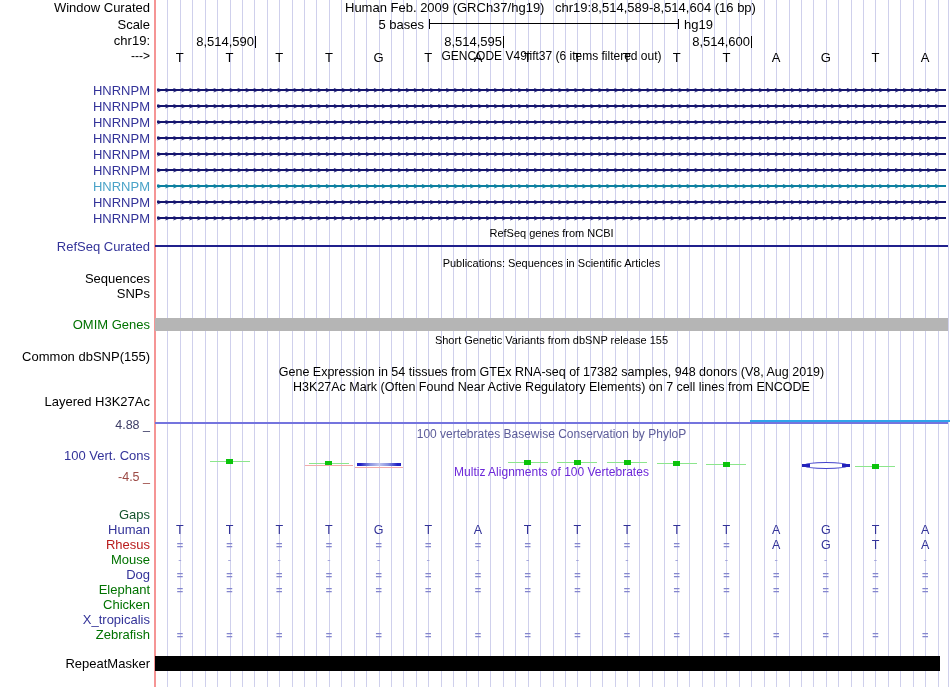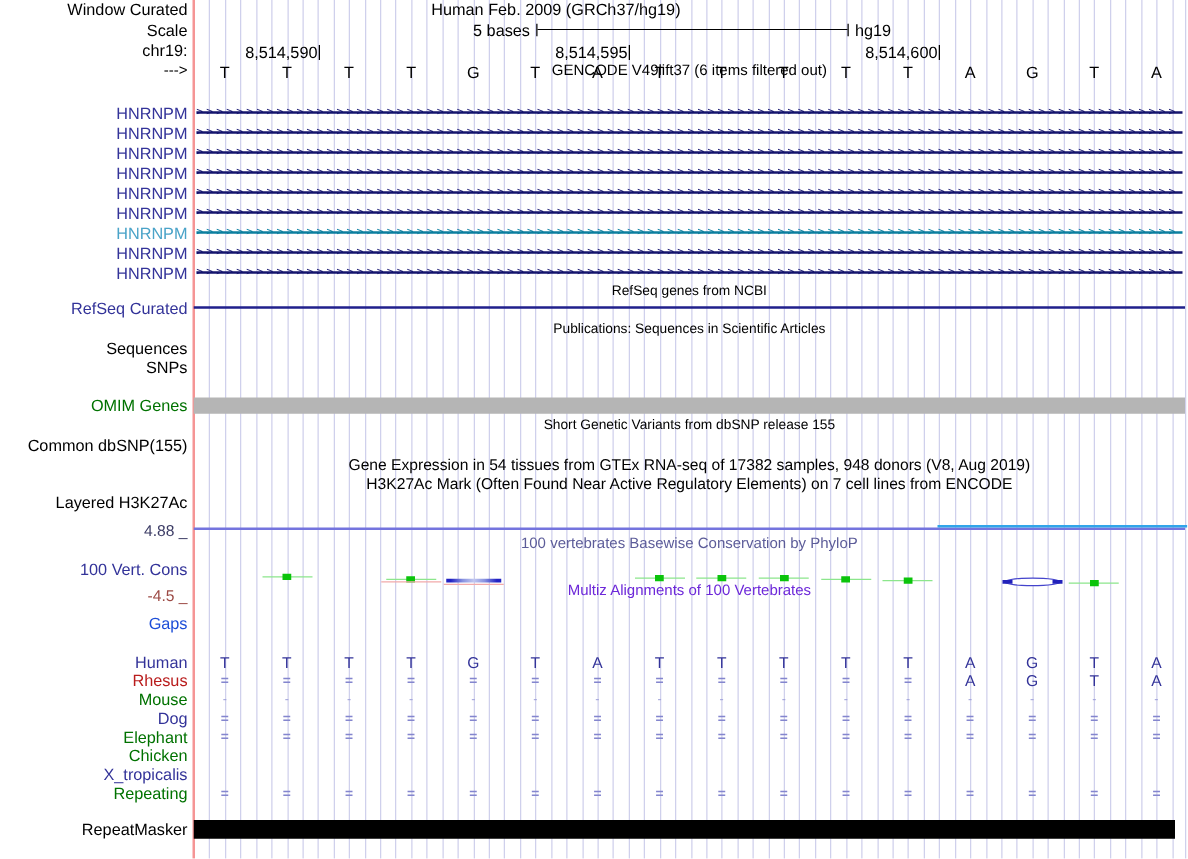--- a/index.html
+++ b/index.html
@@ -106,20 +106,21 @@
       <div class="gridline" style="left: 900px;"></div>
       <div class="gridline" style="left: 913px;"></div>
       <div class="gridline" style="left: 925px;"></div>
       <div class="gridline" style="left: 938px;"></div>
       <div class="gridline" style="left: 948px;"></div>
     </div>
   <div class="guide-pink"></div>
 
   <div class="lbl" style="top:1px">Window Curated</div>
   <div class="abs" style="left:345px;top:1px;font-size:13px">Human Feb. 2009 (GRCh37/hg19)</div>
+  <div class="abs" style="left:555px;top:1px;font-size:13px">chr19:8,514,589-8,514,604 (16 bp)</div>
 
   <div class="lbl" style="top:18px">Scale</div>
   <div class="abs" style="left:340px;width:84px;text-align:right;top:18px;font-size:13px">5 bases</div>
   <div class="scalebar" style="left:429px;top:19px;width:248px;height:10px"></div>
   <div class="abs" style="left:684px;top:18px;font-size:13px">hg19</div>
 
   <div class="lbl" style="top:34px">chr19:</div>
   <div id="coords">
       <div class="coordnum" style="left: 174px; top: 34px;">8,514,590</div>
       <div class="coordtick" style="left: 255px; top: 36px;"></div>
@@ -262,21 +263,21 @@
         <div class="cm-cap" style="right: 0px; width: 8px; top: 3.5px;"></div>
       </div>
       <div class="consmark" style="left: 875.469px; top: 462px; width: 48px; height: 10px;">
         <div class="cm-gline" style="left: 4px; width: 40px; top: 4px;"></div>
         <div class="cm-square" style="left: 20.5px; top: 2px;"></div>
       </div>
     </div>
 
   <div class="ctitle" style="top:466px;font-size:12px;color:#6d28d9">Multiz Alignments of 100 Vertebrates</div>
   <div id="multizrows">
-      <div class="lbl" style="top: 492px; color: #1d4ed8;">Gaps</div>
+      <div class="lbl" style="top: 508px; color: #14532d;">Gaps</div>
       <div class="lbl" style="top: 523px; color: rgb(51, 51, 153);">Human</div>
       <div class="alncell nt" style="left: 179.844px; top: 523px;">T</div>
       <div class="alncell nt" style="left: 229.531px; top: 523px;">T</div>
       <div class="alncell nt" style="left: 279.219px; top: 523px;">T</div>
       <div class="alncell nt" style="left: 328.906px; top: 523px;">T</div>
       <div class="alncell nt" style="left: 378.594px; top: 523px;">G</div>
       <div class="alncell nt" style="left: 428.281px; top: 523px;">T</div>
       <div class="alncell nt" style="left: 477.969px; top: 523px;">A</div>
       <div class="alncell nt" style="left: 527.656px; top: 523px;">T</div>
       <div class="alncell nt" style="left: 577.344px; top: 523px;">T</div>
@@ -350,21 +351,21 @@
       <div class="alncell eq" style="left: 577.344px; top: 584px;">=</div>
       <div class="alncell eq" style="left: 627.031px; top: 584px;">=</div>
       <div class="alncell eq" style="left: 676.719px; top: 584px;">=</div>
       <div class="alncell eq" style="left: 726.406px; top: 584px;">=</div>
       <div class="alncell eq" style="left: 776.094px; top: 584px;">=</div>
       <div class="alncell eq" style="left: 825.781px; top: 584px;">=</div>
       <div class="alncell eq" style="left: 875.469px; top: 584px;">=</div>
       <div class="alncell eq" style="left: 925.156px; top: 584px;">=</div>
       <div class="lbl" style="top: 598px; color: rgb(0, 114, 0);">Chicken</div>
       <div class="lbl" style="top: 613px; color: rgb(51, 51, 153);">X_tropicalis</div>
-      <div class="lbl" style="top: 628px; color: rgb(0, 114, 0);">Repeating</div>
+      <div class="lbl" style="top: 628px; color: rgb(0, 114, 0);">Zebrafish</div>
       <div class="alncell eq" style="left: 179.844px; top: 629px;">=</div>
       <div class="alncell eq" style="left: 229.531px; top: 629px;">=</div>
       <div class="alncell eq" style="left: 279.219px; top: 629px;">=</div>
       <div class="alncell eq" style="left: 328.906px; top: 629px;">=</div>
       <div class="alncell eq" style="left: 378.594px; top: 629px;">=</div>
       <div class="alncell eq" style="left: 428.281px; top: 629px;">=</div>
       <div class="alncell eq" style="left: 477.969px; top: 629px;">=</div>
       <div class="alncell eq" style="left: 527.656px; top: 629px;">=</div>
       <div class="alncell eq" style="left: 577.344px; top: 629px;">=</div>
       <div class="alncell eq" style="left: 627.031px; top: 629px;">=</div>

